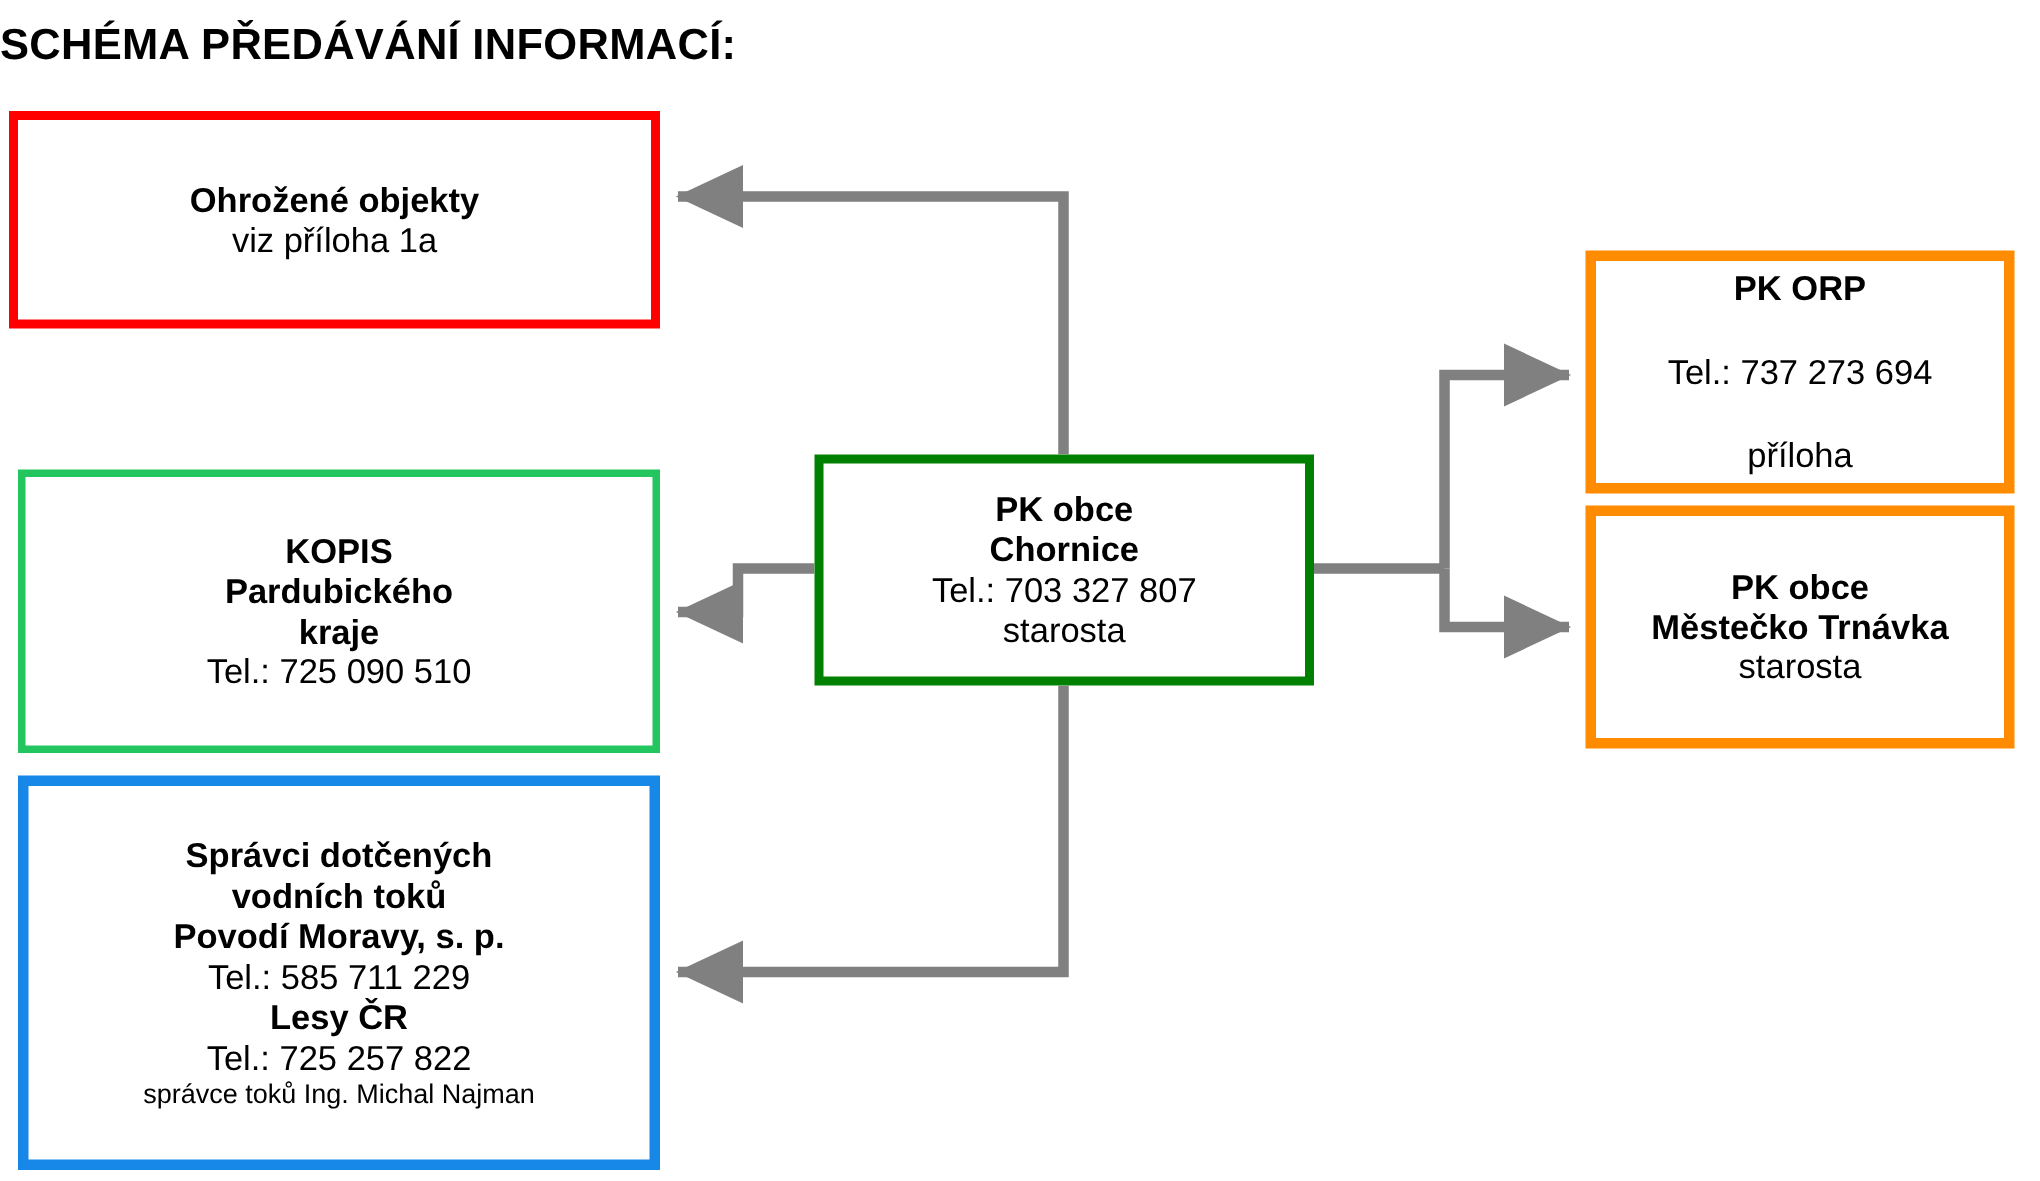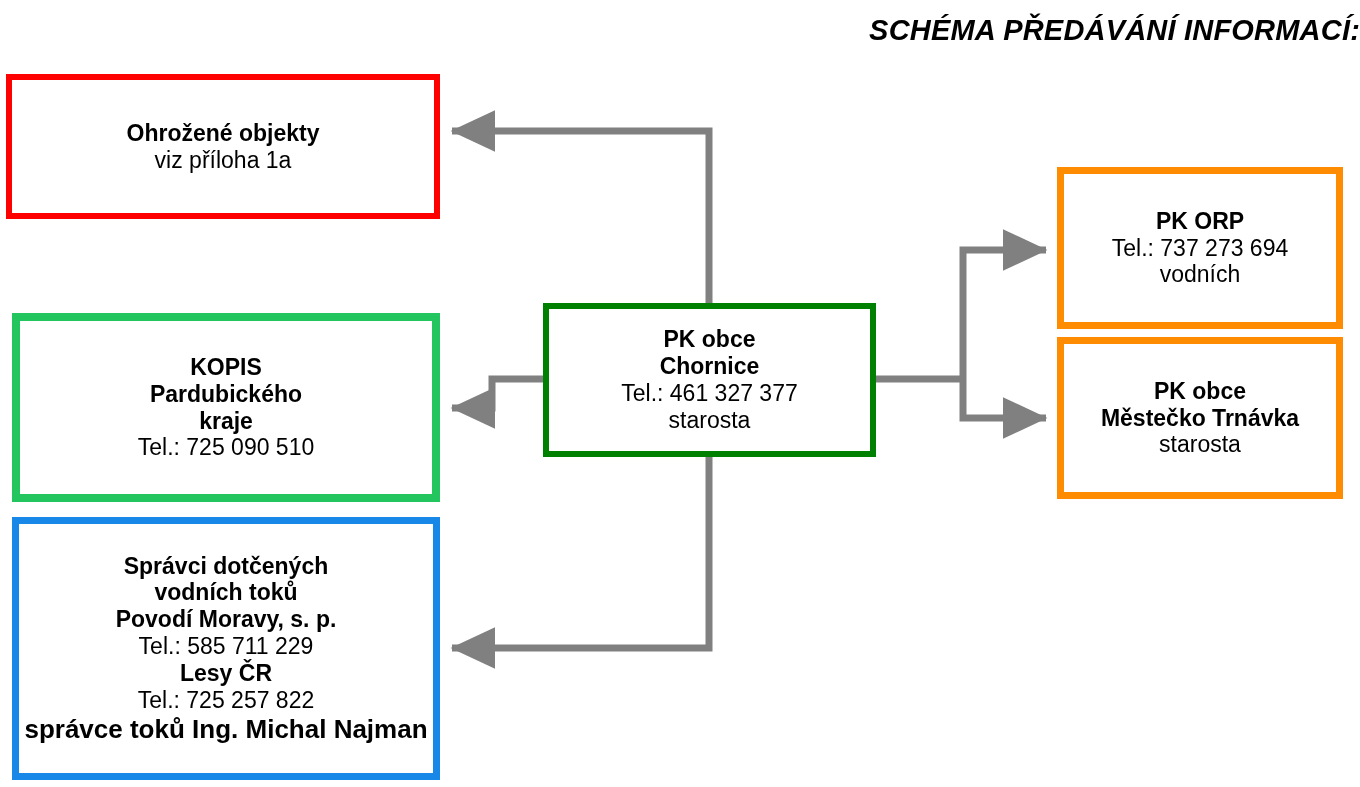--- a/index.html
+++ b/index.html
@@ -24,67 +24,67 @@
     top: 0;
     width: 1360px;
     height: 787px;
     pointer-events: none;
   }
   .title {
     position: absolute;
     left: 0;
     top: 14px;
     width: 1360px;
-    text-align: right;
+    text-align: left;
     font-size: 29px;
     font-weight: bold;
     letter-spacing: 0.2px;
     color: #000000;
-    font-style: italic;
   }
   .node {
     position: absolute;
     box-sizing: border-box;
     background: #ffffff;
     display: flex;
     flex-direction: column;
     align-items: center;
     justify-content: center;
     text-align: center;
     z-index: 2;
   }
   .node .ln {
     display: block;
     line-height: 1.17;
     white-space: nowrap;
   }
   .ln.b { font-weight: bold; font-size: 23px; }
   .ln.r { font-weight: normal; font-size: 23px; text-align: right; }
-  .ln.sm { font-weight: bold; font-size: 26px; }
+  .ln.sm { font-weight: normal; font-size: 18px; }
 
   
   #node-ohrozene-objekty {
     left: 6px; top: 74px; width: 434px; height: 145px;
     border: 6px solid #ff0000;
   }
   #node-kopis {
     left: 12px; top: 313px; width: 428px; height: 189px;
-    border: 8px solid #22c55e;
+    border: 5px solid #22c55e;
   }
   #node-spravci {
     left: 12px; top: 517px; width: 428px; height: 263px;
     border: 7px solid #1787e8;
   }
   #node-pk-obce-chornice {
     left: 543px; top: 303px; width: 333px; height: 154px;
     border: 6px solid #008000;
   }
   #node-pk-orp {
     left: 1057px; top: 167px; width: 286px; height: 162px;
     border: 7px solid #ff8c00;
+    gap: 29px;
   }
   #node-pk-mestecko {
     left: 1057px; top: 337px; width: 286px; height: 162px;
     border: 7px solid #ff8c00;
   }
 </style>
 </head>
 <body>
 
 <div id="canvas">
@@ -135,28 +135,28 @@
     <span class="ln b">Povodí Moravy, s. p.</span>
     <span class="ln r">Tel.: 585 711 229</span>
     <span class="ln b">Lesy ČR</span>
     <span class="ln r">Tel.: 725 257 822</span>
     <span class="ln sm">správce toků Ing. Michal Najman</span>
   </div>
 
   <div class="node" id="node-pk-obce-chornice">
     <span class="ln b">PK obce</span>
     <span class="ln b">Chornice</span>
-    <span class="ln r">Tel.: 461 327 377</span>
+    <span class="ln r">Tel.: 703 327 807</span>
     <span class="ln r">starosta</span>
   </div>
 
   <div class="node" id="node-pk-orp">
     <span class="ln b">PK ORP</span>
     <span class="ln r">Tel.: 737 273 694</span>
-    <span class="ln r">vodních</span>
+    <span class="ln r">příloha</span>
   </div>
 
   <div class="node" id="node-pk-mestecko">
     <span class="ln b">PK obce</span>
     <span class="ln b">Městečko Trnávka</span>
     <span class="ln r">starosta</span>
   </div>
 
 </div>
 

